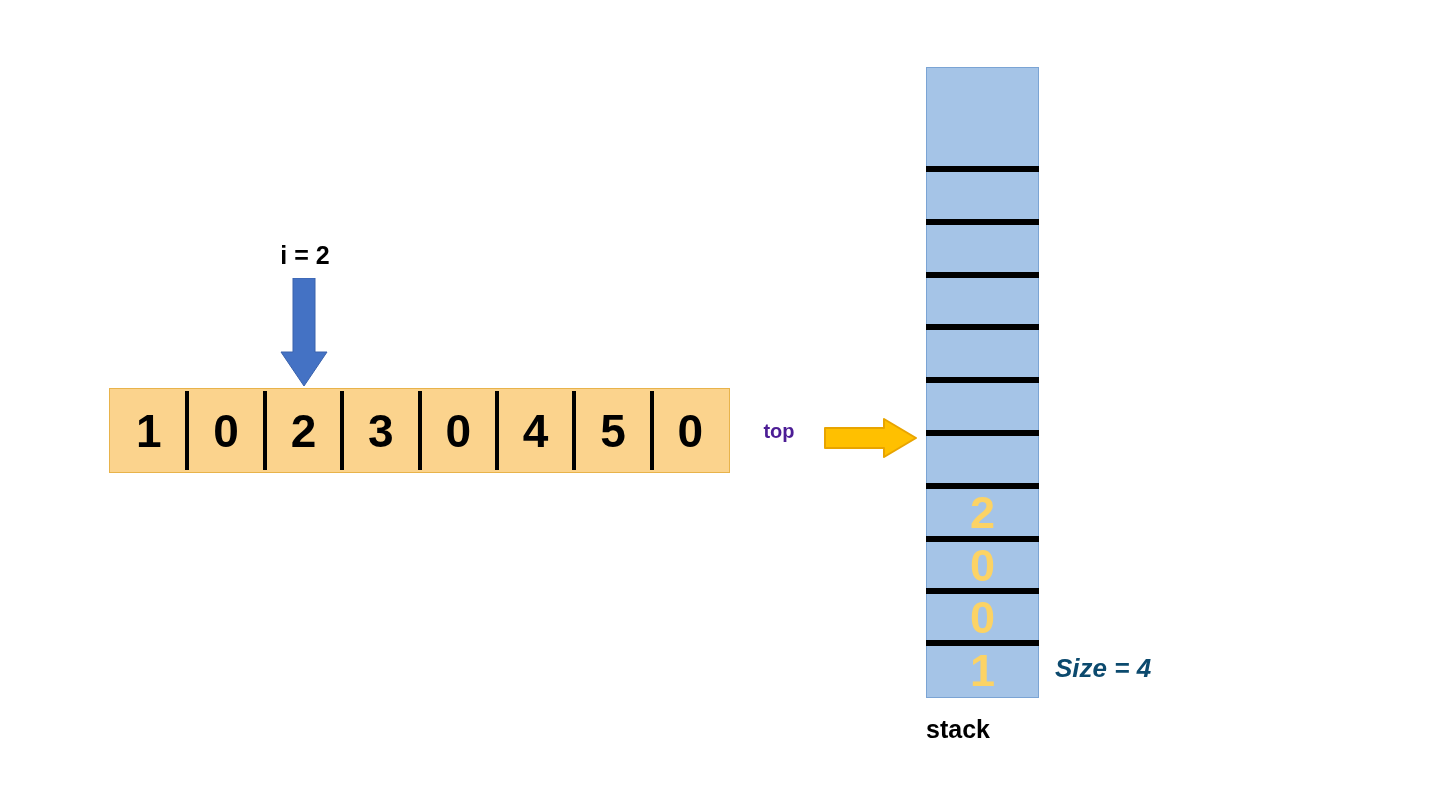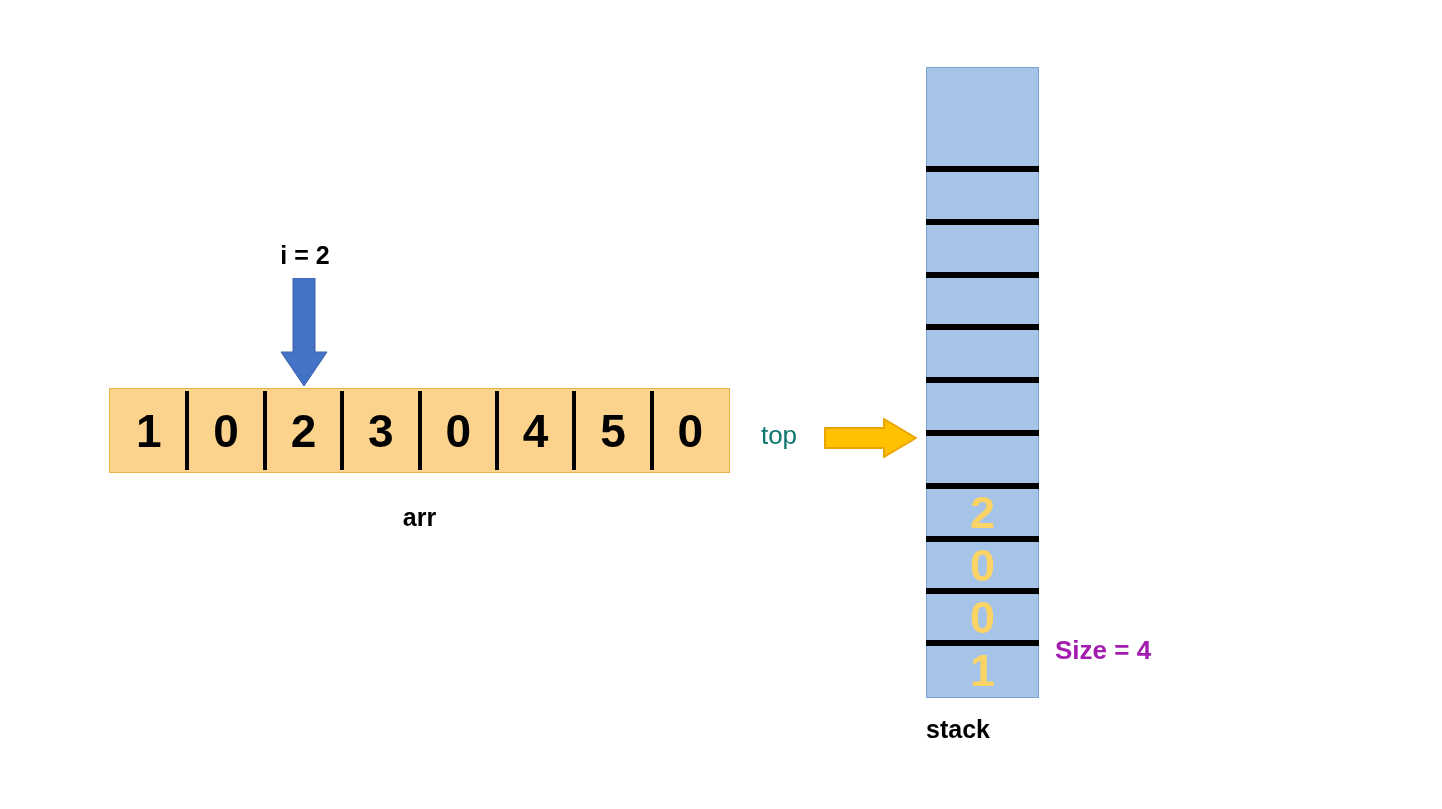--- a/index.html
+++ b/index.html
@@ -86,23 +86,23 @@
     height: 112px;
   }
 
   
   .top-label {
     position: absolute;
     left: 714px;
     top: 420px;
     width: 66px;
     text-align: center;
-    font-size: 26px;
-    font-weight: normal;
-    color: #0f766e;
+    font-size: 20px;
+    font-weight: bold;
+    color: #4c1d95;
   }
   .right-arrow {
     position: absolute;
     left: 791px;
     top: 417px;
     width: 95px;
     height: 42px;
   }
 
   
@@ -144,25 +144,26 @@
     top: 715px;
     width: 113px;
     text-align: left;
     font-size: 25px;
     font-weight: bold;
     color: #000000;
   }
   .size-label {
     position: absolute;
     left: 1023px;
-    top: 635px;
+    top: 653px;
     font-size: 26px;
     font-weight: bold;
-    color: #a21caf;
+    color: #0c4a6e;
     white-space: nowrap;
+    font-style: italic;
   }
 </style>
 </head>
 <body>
 
 <div class="stage">
 
   <div class="i-label">i = 2</div>
 
   <div class="down-arrow">
@@ -174,21 +175,20 @@
   <div class="array-wrap">
     <div class="array-cell">1</div>
     <div class="array-cell">0</div>
     <div class="array-cell">2</div>
     <div class="array-cell">3</div>
     <div class="array-cell">0</div>
     <div class="array-cell">4</div>
     <div class="array-cell">5</div>
     <div class="array-cell">0</div>
   </div>
-  <div class="arr-label">arr</div>
 
   <div class="top-label">top</div>
   <div class="right-arrow">
     <svg width="95" height="42" viewBox="0 0 95 42" xmlns="http://www.w3.org/2000/svg">
       <polygon points="2,11 61,11 61,2 93,21 61,40 61,31 2,31" fill="#FFC000" stroke="#E8A400" stroke-width="2" stroke-linejoin="round"></polygon>
     </svg>
   </div>
 
   <div class="stack-wrap">
     <div class="stack-cell" style="height:109px;"></div>

